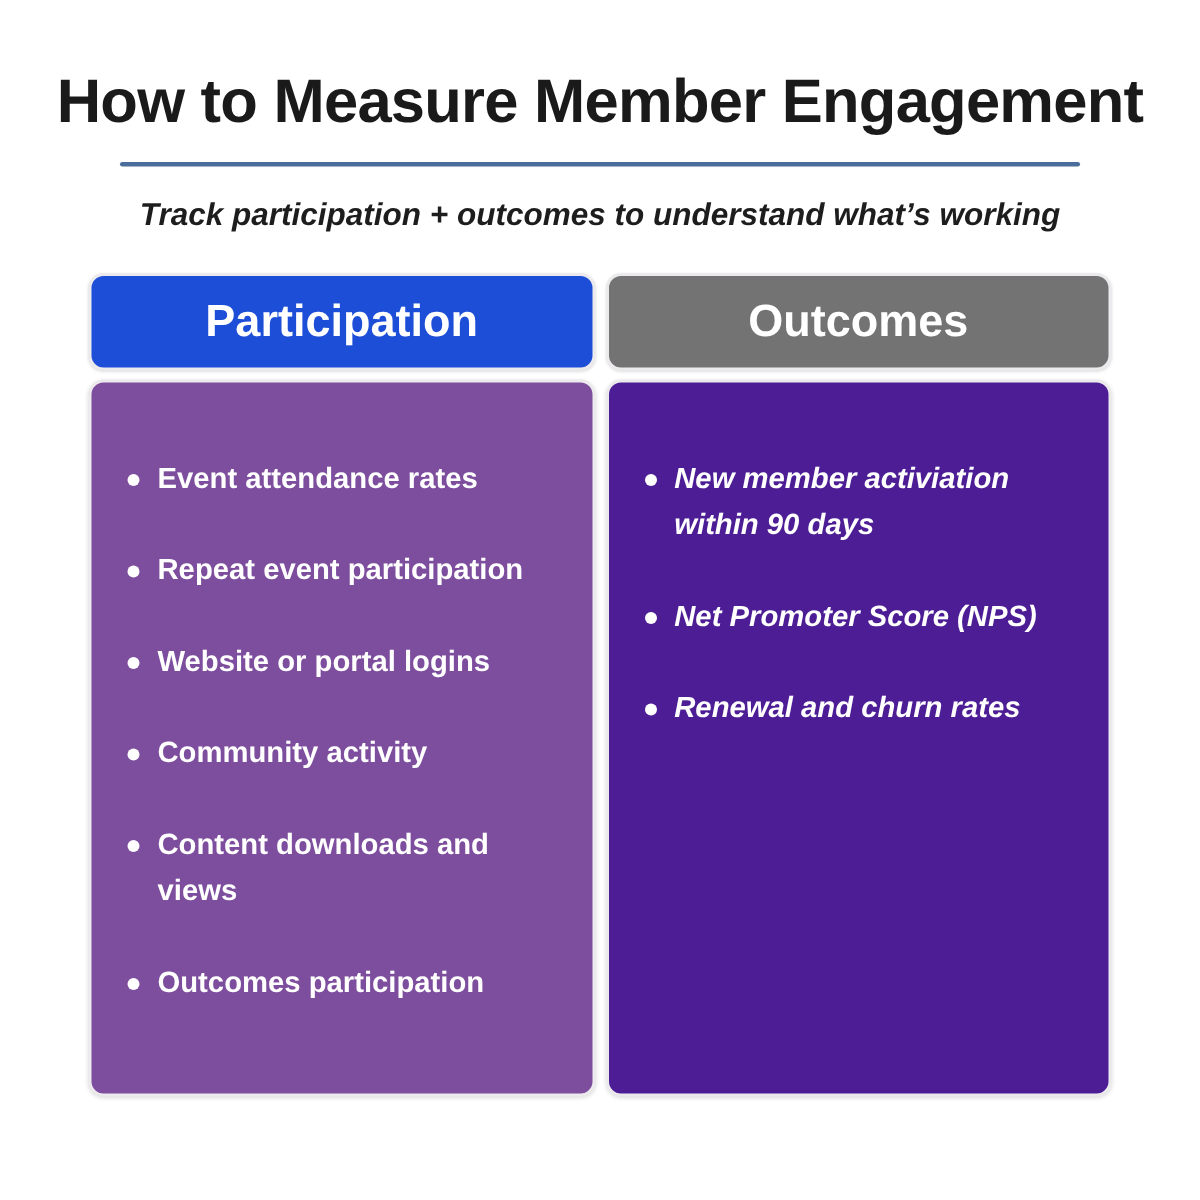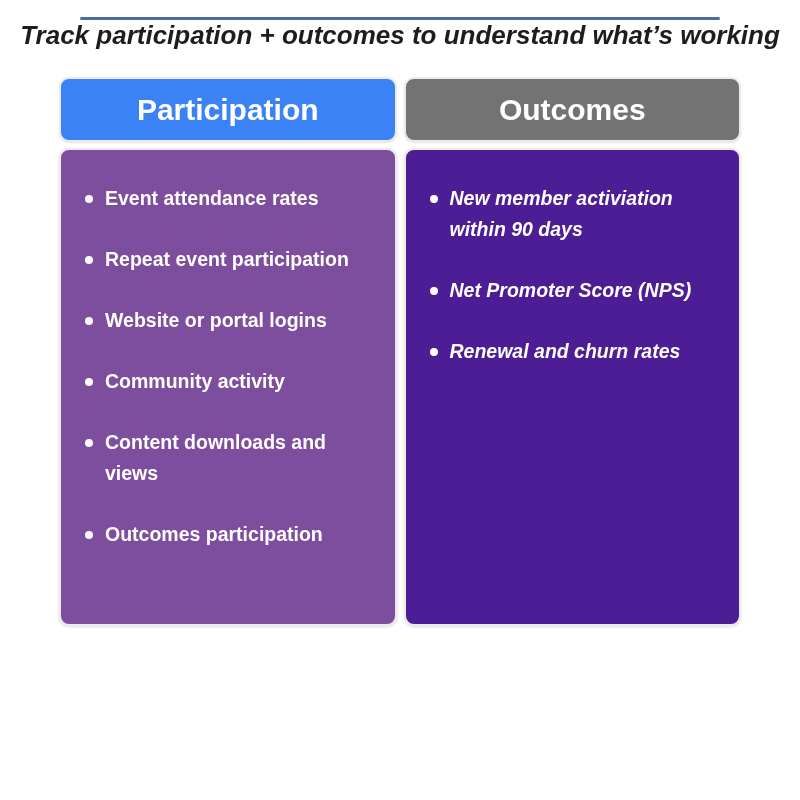--- a/index.html
+++ b/index.html
@@ -27,22 +27,23 @@
     color: #1a1a1a;
   }
   .divider {
     width: 640px;
     height: 3px;
     margin: 17px auto 0 auto;
     border-radius: 2px;
     background: #4a6d9c;
   }
   .subtitle {
+    margin-top: 21px;
     text-align: center;
-    font-size: 26px;
+    font-size: 21px;
     font-style: italic;
     font-weight: 700;
     color: #1d1d1d;
   }
   .columns {
     width: 682px;
     margin: 26px auto 0 auto;
     display: flex;
     gap: 7px;
   }
@@ -67,21 +68,21 @@
   .col-body {
     border: 2px solid #eceaed;
     border-radius: 10px;
     height: 478px;
     box-shadow: 0 1px 3px rgba(0,0,0,0.14);
     box-sizing: border-box;
   }
   ul.items {
     list-style: none;
     margin: 0;
-    padding: 33px 4px 0 44px;
+    padding: 49px 4px 0 44px;
   }
   ul.items li {
     position: relative;
     color: #ffffff;
     font-size: 19.5px;
     font-weight: 700;
     line-height: 31px;
     margin-bottom: 30px;
     white-space: pre-line;
   }
@@ -94,29 +95,30 @@
     height: 8px;
     border-radius: 50%;
     background: #ffffff;
   }
 </style>
 </head>
 <body>
 
 <div class="page">
 
+  <h1 class="title">How to Measure Member Engagement</h1>
 
   <div class="divider" style="background-color: rgb(74, 109, 156);"></div>
 
   <div class="subtitle">Track participation + outcomes to understand what’s working</div>
 
   <div class="columns">
 
     <section class="column">
-      <header class="col-header" style="background-color: #3b82f6;">Participation</header>
+      <header class="col-header" style="background-color: #1d4ed8;">Participation</header>
       <div class="col-body" style="background-color: rgb(125, 77, 158);">
         <ul class="items">
             <li>Event attendance rates</li>
             <li>Repeat event participation</li>
             <li>Website or portal logins</li>
             <li>Community activity</li>
             <li>Content downloads and
 views</li>
             <li>Outcomes participation</li>
           </ul>

